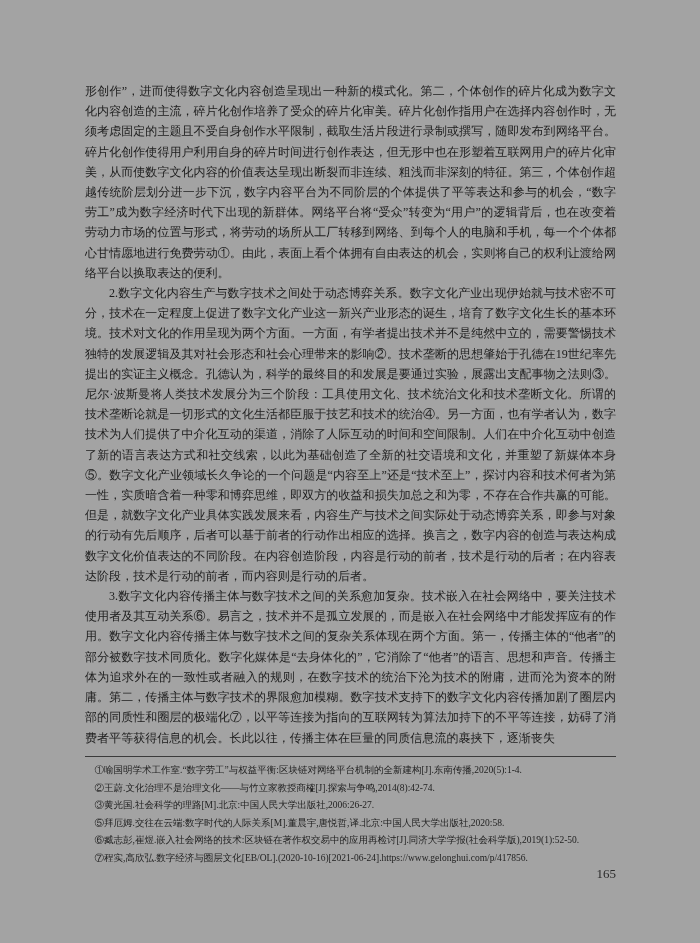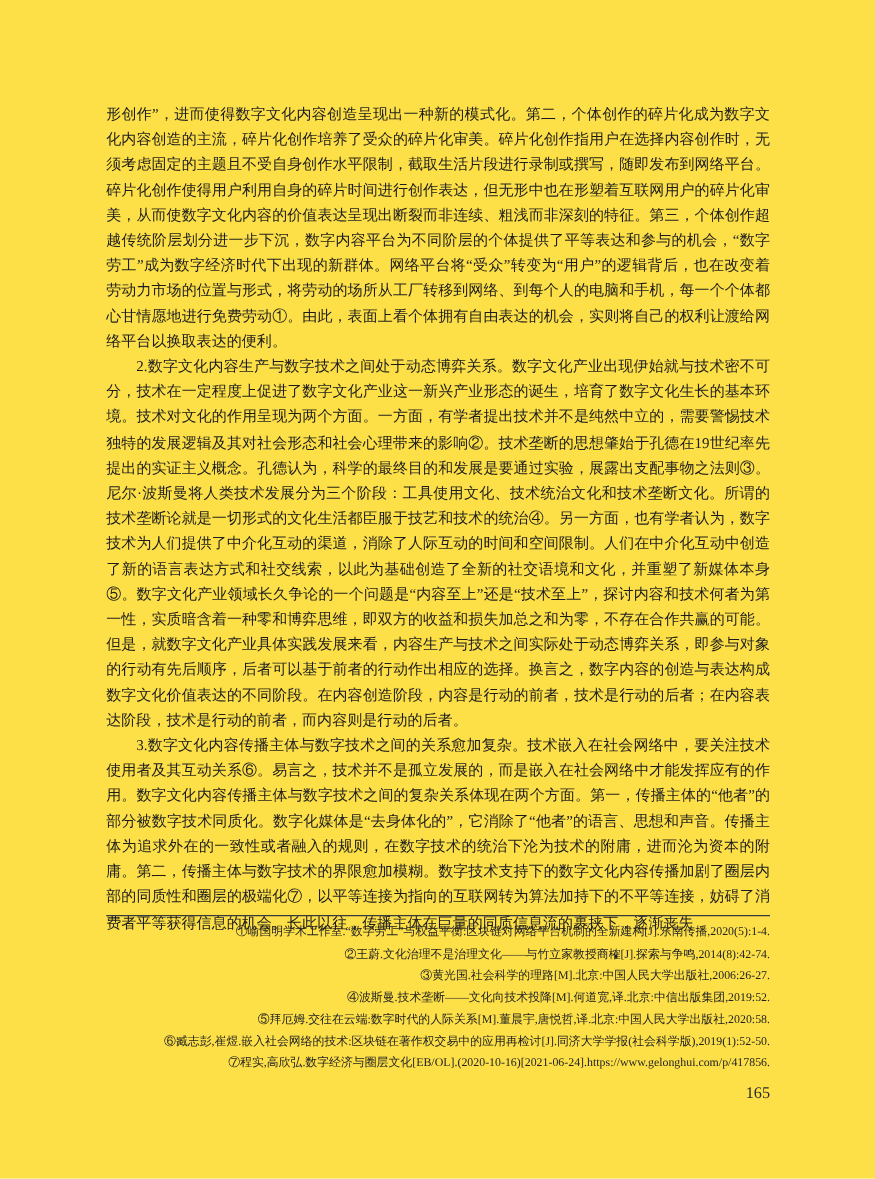--- a/index.html
+++ b/index.html
@@ -4,21 +4,21 @@
 <style>
   html, body {
     margin: 0;
     padding: 0;
     background: #ffffff;
   }
   .page {
     position: relative;
     width: 700px;
     height: 943px;
-    background: #fde047;
+    background: #a3a3a3;
     overflow: hidden;
     font-family: "Liberation Serif", "DejaVu Serif", serif;
     color: #1c1c1c;
   }
   .body-text {
     position: absolute;
     left: 85px;
     top: 81px;
     width: 531px;
   }
@@ -28,25 +28,24 @@
     line-height: 20.2px;
     text-align: justify;
     letter-spacing: 0.05px;
   }
   .body-text p.indent {
     text-indent: 2em;
   }
   .footnotes {
     position: absolute;
     left: 85px;
-    top: 732px;
+    top: 756px;
     width: 531px;
     border-top: 1px solid #3a3a3a;
     padding-top: 5px;
-    text-align: right;
   }
   .footnote {
     font-size: 9.5px;
     line-height: 17.5px;
     white-space: nowrap;
     text-indent: 1em;
     color: #222222;
   }
   .page-number {
     position: absolute;
@@ -67,21 +66,20 @@
   <main class="body-text">
     <p>形创作”，进而使得数字文化内容创造呈现出一种新的模式化。第二，个体创作的碎片化成为数字文化内容创造的主流，碎片化创作培养了受众的碎片化审美。碎片化创作指用户在选择内容创作时，无须考虑固定的主题且不受自身创作水平限制，截取生活片段进行录制或撰写，随即发布到网络平台。碎片化创作使得用户利用自身的碎片时间进行创作表达，但无形中也在形塑着互联网用户的碎片化审美，从而使数字文化内容的价值表达呈现出断裂而非连续、粗浅而非深刻的特征。第三，个体创作超越传统阶层划分进一步下沉，数字内容平台为不同阶层的个体提供了平等表达和参与的机会，“数字劳工”成为数字经济时代下出现的新群体。网络平台将“受众”转变为“用户”的逻辑背后，也在改变着劳动力市场的位置与形式，将劳动的场所从工厂转移到网络、到每个人的电脑和手机，每一个个体都心甘情愿地进行免费劳动①。由此，表面上看个体拥有自由表达的机会，实则将自己的权利让渡给网络平台以换取表达的便利。</p>
     <p class="indent">2.数字文化内容生产与数字技术之间处于动态博弈关系。数字文化产业出现伊始就与技术密不可分，技术在一定程度上促进了数字文化产业这一新兴产业形态的诞生，培育了数字文化生长的基本环境。技术对文化的作用呈现为两个方面。一方面，有学者提出技术并不是纯然中立的，需要警惕技术独特的发展逻辑及其对社会形态和社会心理带来的影响②。技术垄断的思想肇始于孔德在19世纪率先提出的实证主义概念。孔德认为，科学的最终目的和发展是要通过实验，展露出支配事物之法则③。尼尔·波斯曼将人类技术发展分为三个阶段：工具使用文化、技术统治文化和技术垄断文化。所谓的技术垄断论就是一切形式的文化生活都臣服于技艺和技术的统治④。另一方面，也有学者认为，数字技术为人们提供了中介化互动的渠道，消除了人际互动的时间和空间限制。人们在中介化互动中创造了新的语言表达方式和社交线索，以此为基础创造了全新的社交语境和文化，并重塑了新媒体本身⑤。数字文化产业领域长久争论的一个问题是“内容至上”还是“技术至上”，探讨内容和技术何者为第一性，实质暗含着一种零和博弈思维，即双方的收益和损失加总之和为零，不存在合作共赢的可能。但是，就数字文化产业具体实践发展来看，内容生产与技术之间实际处于动态博弈关系，即参与对象的行动有先后顺序，后者可以基于前者的行动作出相应的选择。换言之，数字内容的创造与表达构成数字文化价值表达的不同阶段。在内容创造阶段，内容是行动的前者，技术是行动的后者；在内容表达阶段，技术是行动的前者，而内容则是行动的后者。</p>
     <p class="indent">3.数字文化内容传播主体与数字技术之间的关系愈加复杂。技术嵌入在社会网络中，要关注技术使用者及其互动关系⑥。易言之，技术并不是孤立发展的，而是嵌入在社会网络中才能发挥应有的作用。数字文化内容传播主体与数字技术之间的复杂关系体现在两个方面。第一，传播主体的“他者”的部分被数字技术同质化。数字化媒体是“去身体化的”，它消除了“他者”的语言、思想和声音。传播主体为追求外在的一致性或者融入的规则，在数字技术的统治下沦为技术的附庸，进而沦为资本的附庸。第二，传播主体与数字技术的界限愈加模糊。数字技术支持下的数字文化内容传播加剧了圈层内部的同质性和圈层的极端化⑦，以平等连接为指向的互联网转为算法加持下的不平等连接，妨碍了消费者平等获得信息的机会。长此以往，传播主体在巨量的同质信息流的裹挟下，逐渐丧失</p>
   </main>
 
   <footer class="footnotes">
     <div class="footnote">①喻国明学术工作室.“数字劳工”与权益平衡:区块链对网络平台机制的全新建构[J].东南传播,2020(5):1-4.</div>
     <div class="footnote">②王蔚.文化治理不是治理文化——与竹立家教授商榷[J].探索与争鸣,2014(8):42-74.</div>
     <div class="footnote">③黄光国.社会科学的理路[M].北京:中国人民大学出版社,2006:26-27.</div>
-    <div class="footnote">④波斯曼.技术垄断——文化向技术投降[M].何道宽,译.北京:中信出版集团,2019:52.</div>
     <div class="footnote">⑤拜厄姆.交往在云端:数字时代的人际关系[M].董晨宇,唐悦哲,译.北京:中国人民大学出版社,2020:58.</div>
     <div class="footnote">⑥臧志彭,崔煜.嵌入社会网络的技术:区块链在著作权交易中的应用再检讨[J].同济大学学报(社会科学版),2019(1):52-50.</div>
     <div class="footnote">⑦程实,高欣弘.数字经济与圈层文化[EB/OL].(2020-10-16)[2021-06-24].https://www.gelonghui.com/p/417856.</div>
   </footer>
 
   <div class="page-number">165</div>
 
 </div>
 
 </body></html>

